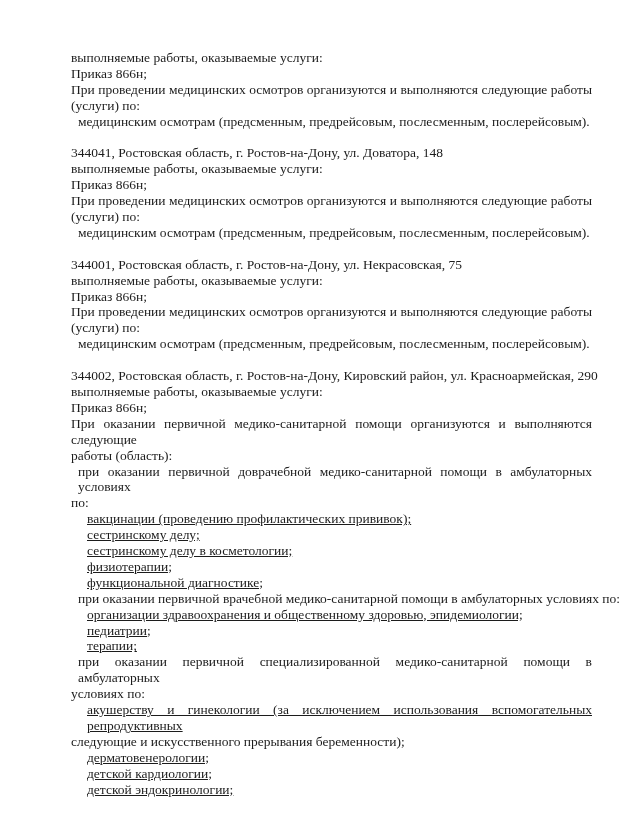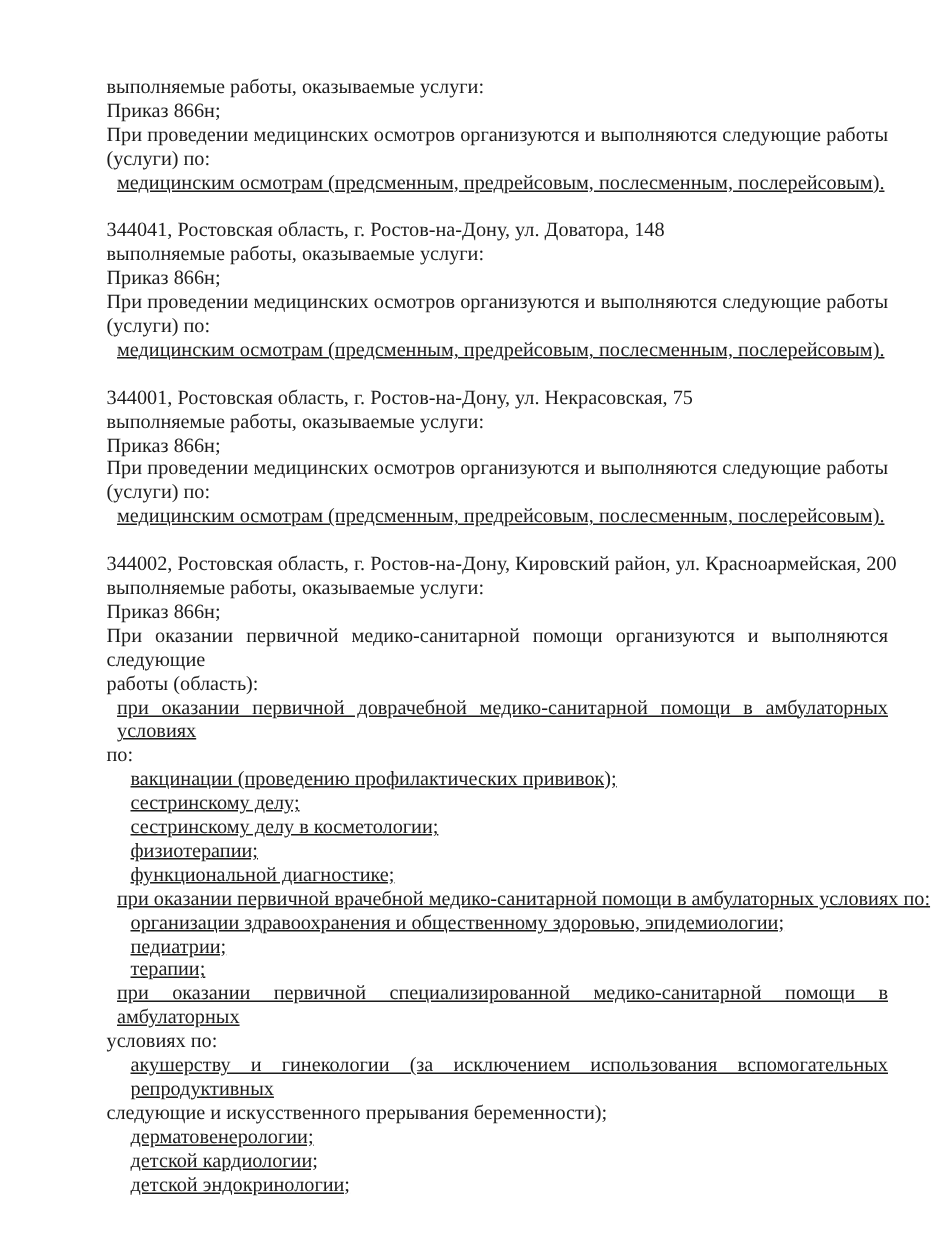--- a/index.html
+++ b/index.html
@@ -28,21 +28,21 @@
     white-space: nowrap;
   }
   .line.fill {
     white-space: normal;
     text-align: justify;
     text-align-last: justify;
   }
   .line.blank {
     height: 15.9px;
   }
-  .ind1 { padding-left: 7px; text-decoration: underline; }
+  .ind1 { padding-left: 7px; }
   .ind2 { padding-left: 16px; text-decoration: underline; }
 </style>
 </head>
 <body>
 
 <div class="page">
   <div class="doc">
       <div class="line ind0">выполняемые работы, оказываемые услуги:</div>
       <div class="line ind0">Приказ 866н;</div>
       <div class="line ind0 fill">При проведении медицинских осмотров организуются и выполняются следующие работы</div>
@@ -56,21 +56,21 @@
       <div class="line ind0">(услуги) по:</div>
       <div class="line ind1">медицинским осмотрам (предсменным, предрейсовым, послесменным, послерейсовым).</div>
       <div class="line blank"></div>
       <div class="line ind0">344001, Ростовская область, г. Ростов-на-Дону, ул. Некрасовская, 75</div>
       <div class="line ind0">выполняемые работы, оказываемые услуги:</div>
       <div class="line ind0">Приказ 866н;</div>
       <div class="line ind0 fill">При проведении медицинских осмотров организуются и выполняются следующие работы</div>
       <div class="line ind0">(услуги) по:</div>
       <div class="line ind1">медицинским осмотрам (предсменным, предрейсовым, послесменным, послерейсовым).</div>
       <div class="line blank"></div>
-      <div class="line ind0">344002, Ростовская область, г. Ростов-на-Дону, Кировский район, ул. Красноармейская, 200</div>
+      <div class="line ind0">344002, Ростовская область, г. Ростов-на-Дону, Кировский район, ул. Красноармейская, 290</div>
       <div class="line ind0">выполняемые работы, оказываемые услуги:</div>
       <div class="line ind0">Приказ 866н;</div>
       <div class="line ind0 fill">При оказании первичной медико-санитарной помощи организуются и выполняются следующие</div>
       <div class="line ind0">работы (область):</div>
       <div class="line ind1 fill">при оказании первичной доврачебной медико-санитарной помощи в амбулаторных условиях</div>
       <div class="line ind0">по:</div>
       <div class="line ind2">вакцинации (проведению профилактических прививок);</div>
       <div class="line ind2">сестринскому делу;</div>
       <div class="line ind2">сестринскому делу в косметологии;</div>
       <div class="line ind2">физиотерапии;</div>

